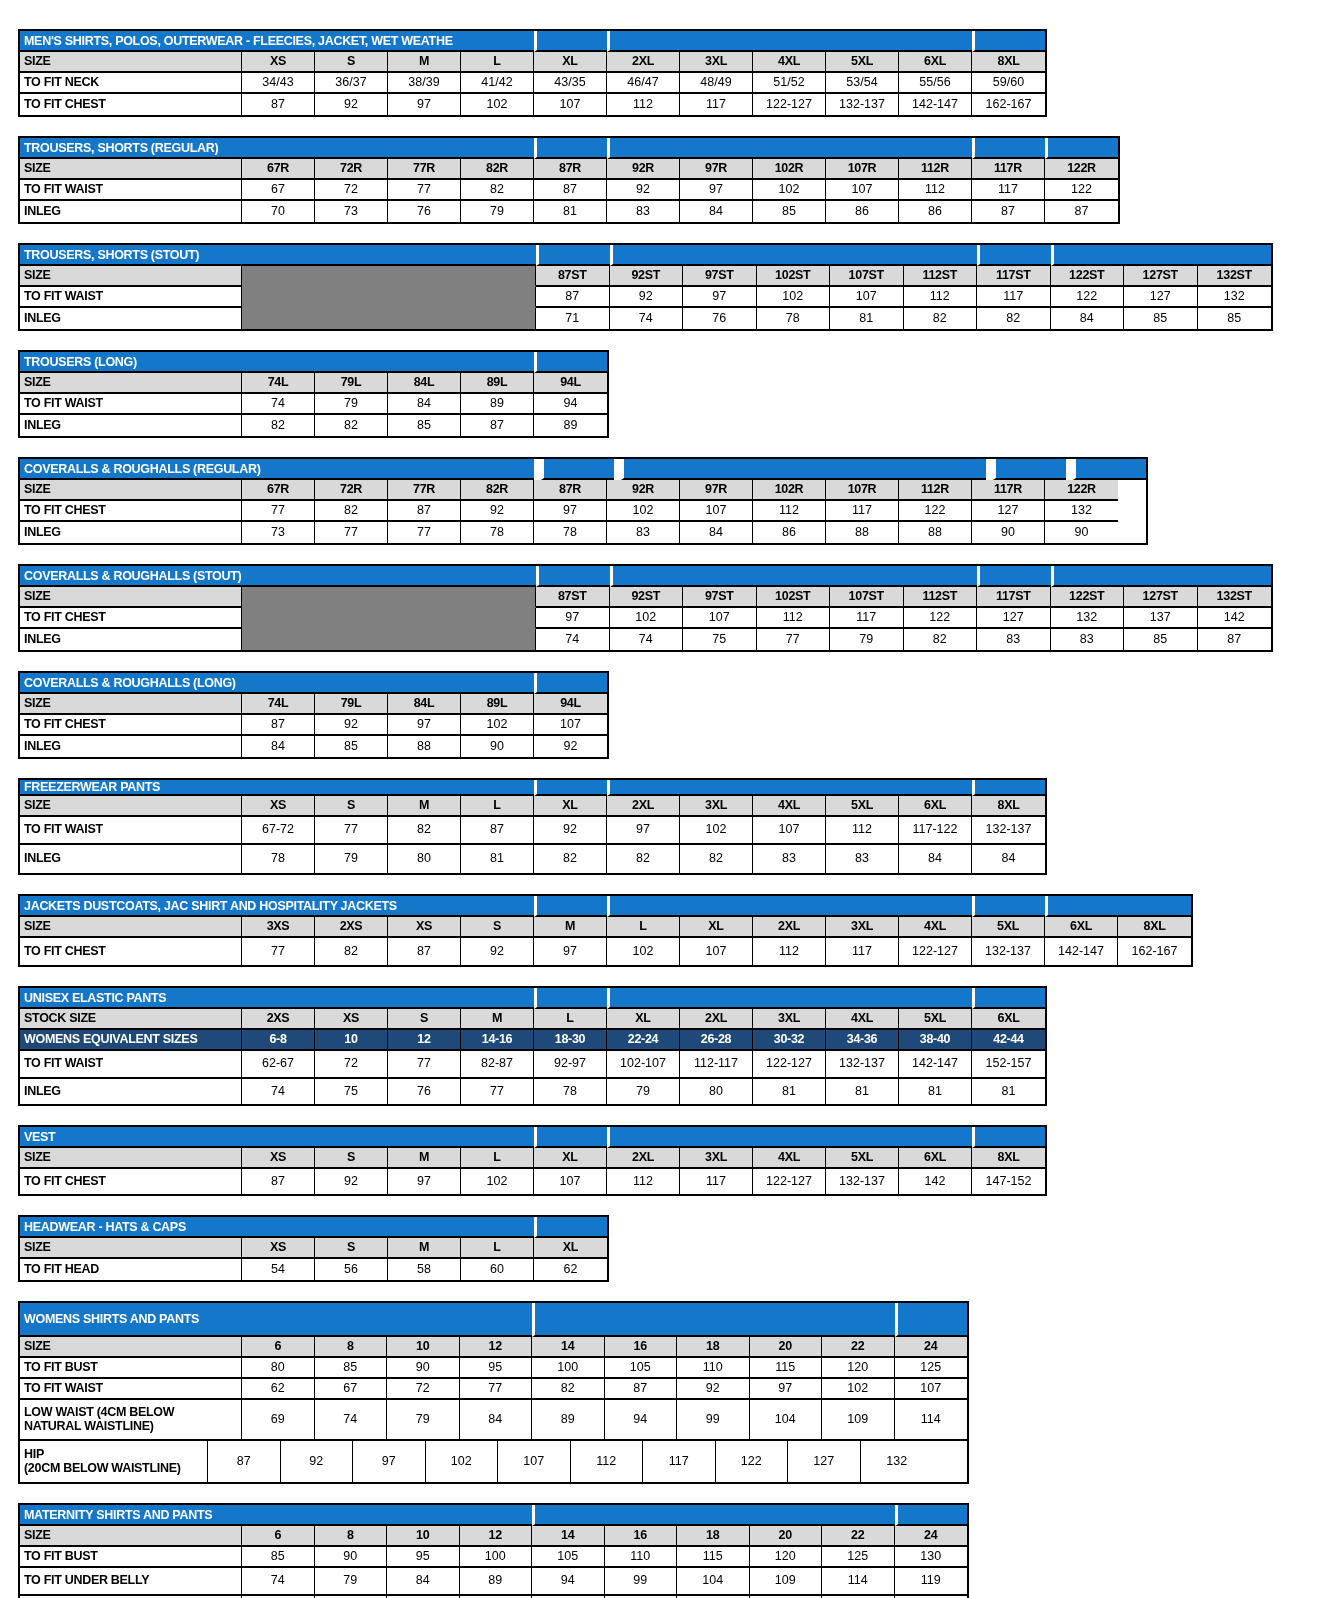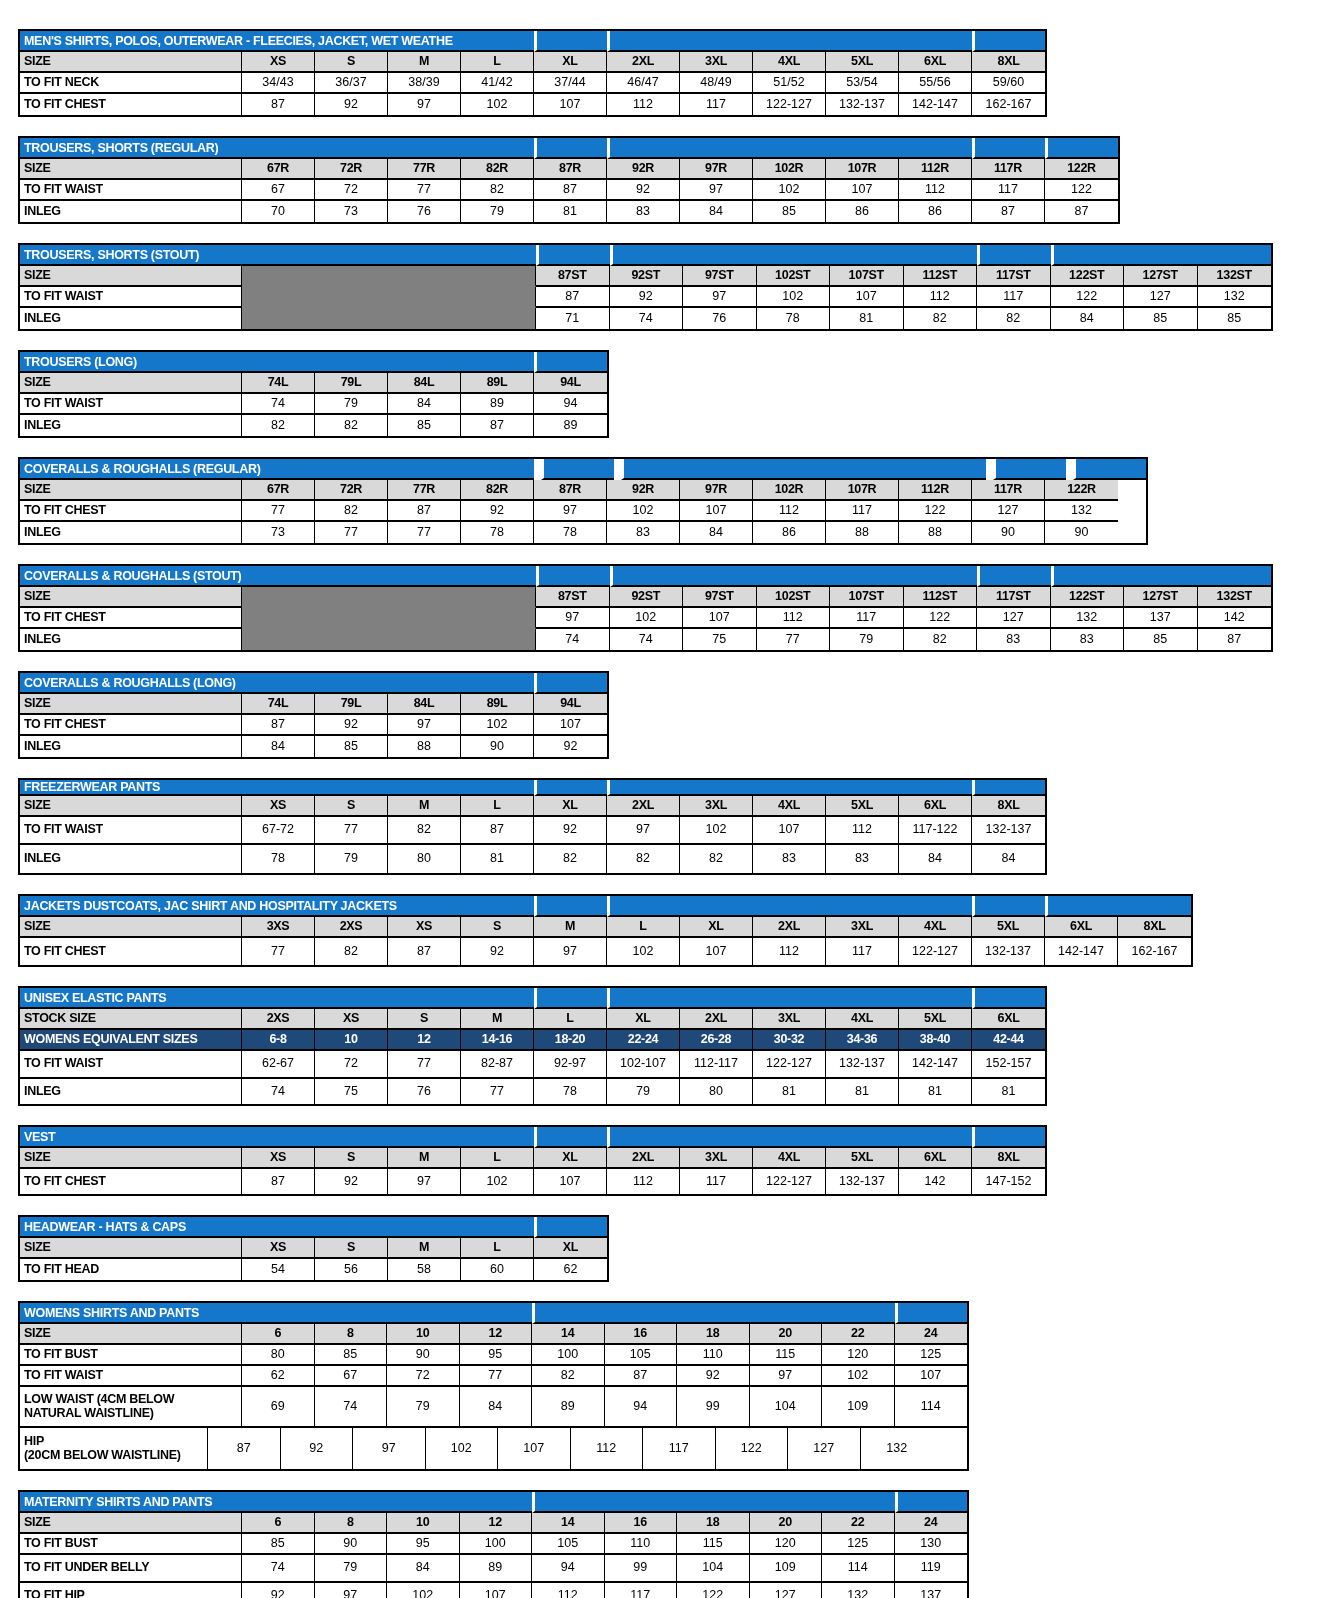--- a/index.html
+++ b/index.html
@@ -51,21 +51,21 @@
         <div class="cell hcell" style="width: 73px;">5XL</div>
         <div class="cell hcell" style="width: 73px;">6XL</div>
         <div class="cell hcell cell-last" style="width: 73px;">8XL</div>
       </div>
       <div class="row" style="height: 21px;">
         <div class="cell label" style="width: 222px;">TO FIT NECK</div>
         <div class="cell" style="width: 73px;">34/43</div>
         <div class="cell" style="width: 73px;">36/37</div>
         <div class="cell" style="width: 73px;">38/39</div>
         <div class="cell" style="width: 73px;">41/42</div>
-        <div class="cell" style="width: 73px;">37/44</div>
+        <div class="cell" style="width: 73px;">43/35</div>
         <div class="cell" style="width: 73px;">46/47</div>
         <div class="cell" style="width: 73px;">48/49</div>
         <div class="cell" style="width: 73px;">51/52</div>
         <div class="cell" style="width: 73px;">53/54</div>
         <div class="cell" style="width: 73px;">55/56</div>
         <div class="cell cell-last" style="width: 73px;">59/60</div>
       </div>
       <div class="row last" style="height: 21px;">
         <div class="cell label" style="width: 222px;">TO FIT CHEST</div>
         <div class="cell" style="width: 73px;">87</div>
@@ -462,21 +462,21 @@
         <div class="cell hcell" style="width: 73px;">4XL</div>
         <div class="cell hcell" style="width: 73px;">5XL</div>
         <div class="cell hcell cell-last" style="width: 73px;">6XL</div>
       </div>
       <div class="row navy" style="height: 21px;">
         <div class="cell label" style="width: 222px;">WOMENS EQUIVALENT SIZES</div>
         <div class="cell" style="width: 73px;">6-8</div>
         <div class="cell" style="width: 73px;">10</div>
         <div class="cell" style="width: 73px;">12</div>
         <div class="cell" style="width: 73px;">14-16</div>
-        <div class="cell" style="width: 73px;">18-20</div>
+        <div class="cell" style="width: 73px;">18-30</div>
         <div class="cell" style="width: 73px;">22-24</div>
         <div class="cell" style="width: 73px;">26-28</div>
         <div class="cell" style="width: 73px;">30-32</div>
         <div class="cell" style="width: 73px;">34-36</div>
         <div class="cell" style="width: 73px;">38-40</div>
         <div class="cell cell-last" style="width: 73px;">42-44</div>
       </div>
       <div class="row" style="height: 28px;">
         <div class="cell label" style="width: 222px;">TO FIT WAIST</div>
         <div class="cell" style="width: 73px;">62-67</div>
@@ -558,21 +558,21 @@
       <div class="row last" style="height: 21px;">
         <div class="cell label" style="width: 222px;">TO FIT HEAD</div>
         <div class="cell" style="width: 73px;">54</div>
         <div class="cell" style="width: 73px;">56</div>
         <div class="cell" style="width: 73px;">58</div>
         <div class="cell" style="width: 73px;">60</div>
         <div class="cell cell-last" style="width: 73px;">62</div>
       </div>
     </div>
     <div class="tbl">
-      <div class="row title-row" style="height: 21px;">
+      <div class="row title-row" style="height: 34px;">
         <div class="tseg" style="width: 512px;">WOMENS SHIRTS AND PANTS</div>
         <div class="tseg sep" style="width: 362.5px;"></div>
         <div class="tseg sep" style="width: 72.5px;"></div>
       </div>
       <div class="row" style="height: 21px;">
         <div class="cell label hcell" style="width: 222px;">SIZE</div>
         <div class="cell hcell" style="width: 72.5px;">6</div>
         <div class="cell hcell" style="width: 72.5px;">8</div>
         <div class="cell hcell" style="width: 72.5px;">10</div>
         <div class="cell hcell" style="width: 72.5px;">12</div>

